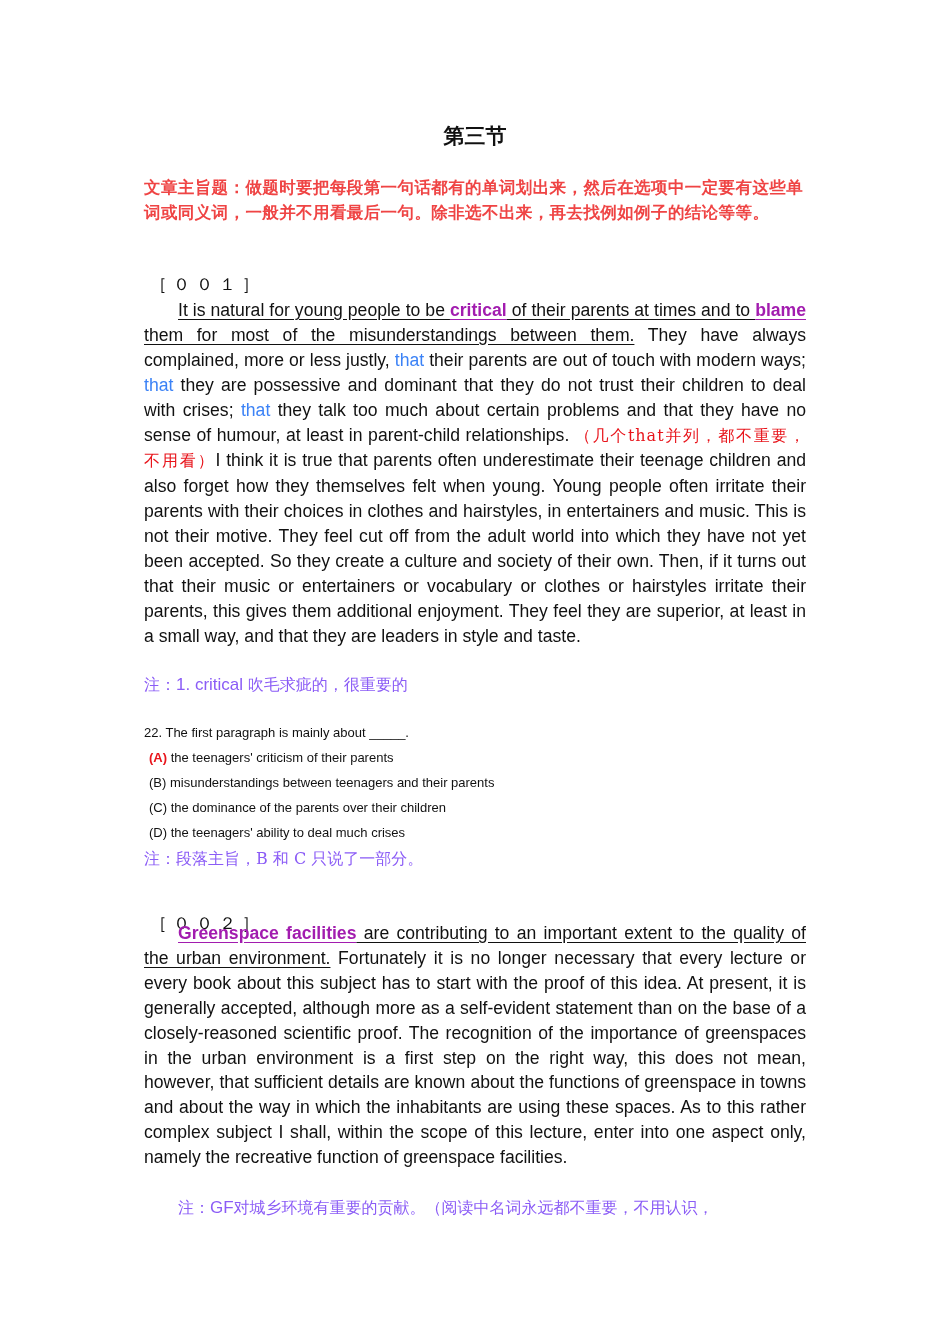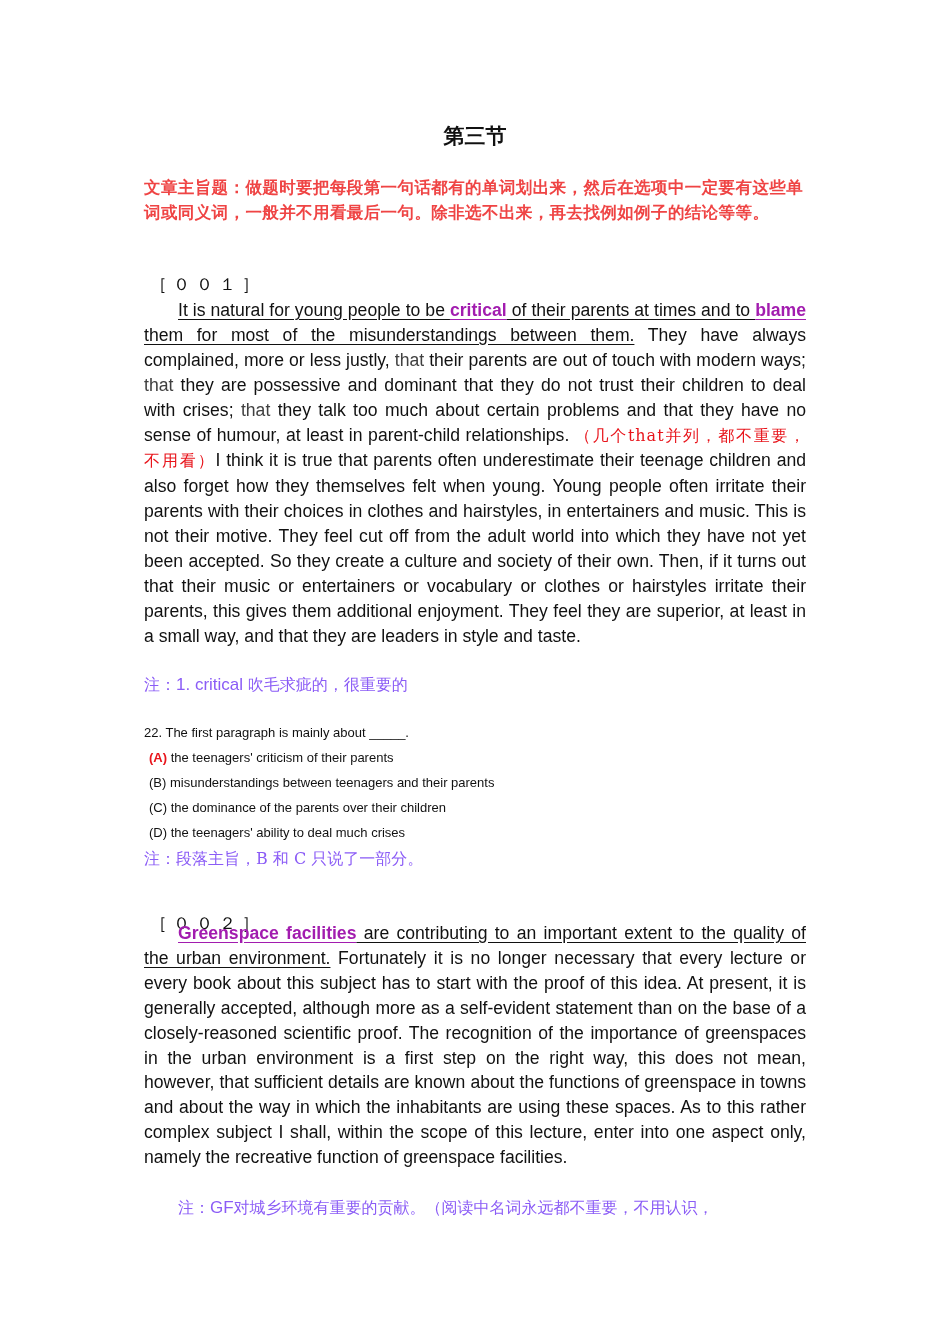--- a/index.html
+++ b/index.html
@@ -11,21 +11,21 @@
     .intro { position: absolute; left: 0; top: 175px; width: 662px;
              font-family: "DejaVu Sans", sans-serif; font-size: 16.5px; font-weight: bold;
              color: #ef4444; line-height: 25px; letter-spacing: 0.4px; }
     .section-id { position: absolute; left: 6px; font-family: Liberation Mono, monospace;
                   font-size: 17px; color: #111; letter-spacing: 6px; }
     .para { position: absolute; left: 0; width: 662px; font-size: 17.6px; line-height: 24.9px;
             text-align: justify; color: #111; }
     .para .indent { display: inline-block; width: 34px; }
     .u { text-decoration: underline; text-underline-offset: 3px; }
     .hl { color: #a21caf; font-weight: bold; text-decoration: underline; text-underline-offset: 3px; }
-    .red { color: #404040; }
+    .red { color: #3b82f6; }
     .cn-red { color: #e8141b; font-family: "DejaVu Serif", serif; font-size: 16px; letter-spacing: 1px; }
     .note { position: absolute; left: 0; font-size: 17px; color: #8b5cf6; line-height: 25px;
             font-family: "Liberation Sans", "DejaVu Sans", sans-serif; }
     .note .cn { font-family: "DejaVu Serif", serif; font-size: 16px; }
     .question { position: absolute; left: 0; top: 721px; font-size: 13px; line-height: 24.9px; color: #111; }
     .option { display: block; padding-left: 5px; }
     .option .letter-red { color: #e8141b; font-weight: bold; }
   </style>
 </head>
 <body>

